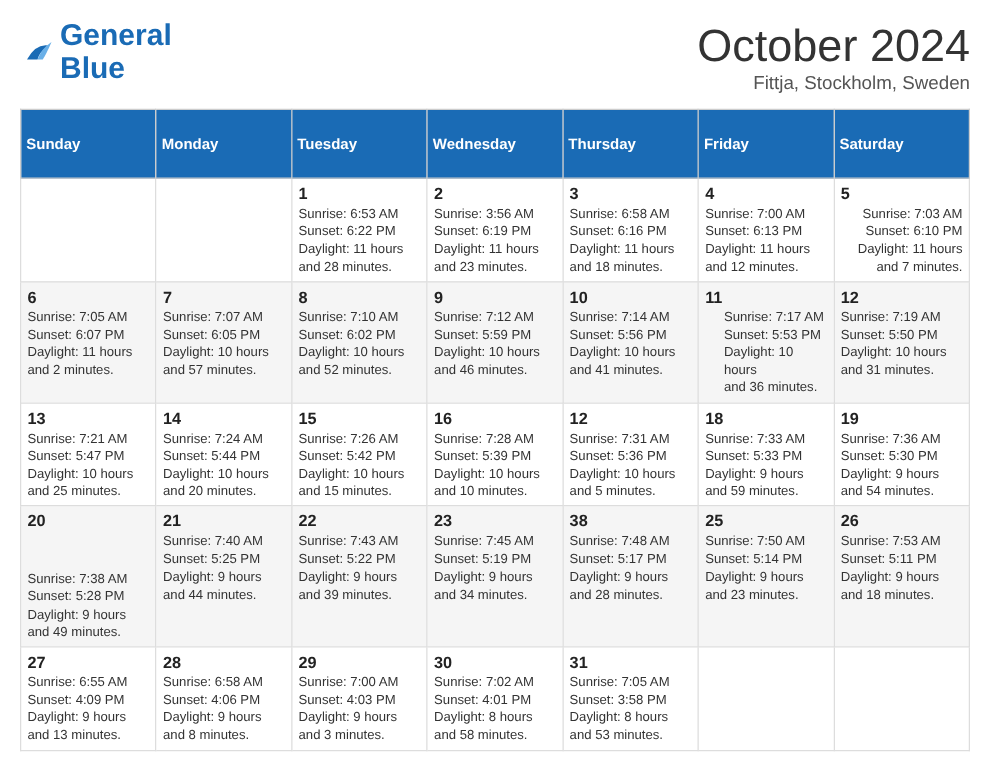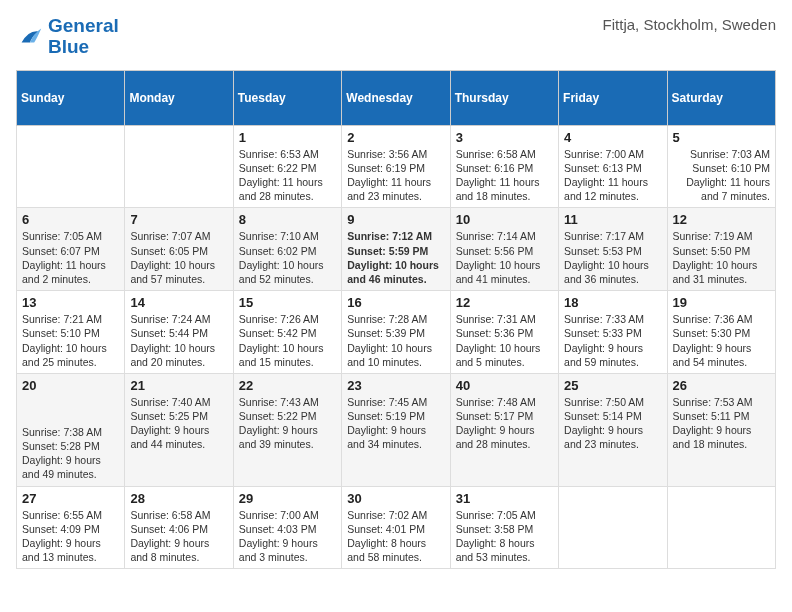--- a/index.html
+++ b/index.html
@@ -15,21 +15,21 @@
       justify-content: space-between;
       align-items: flex-start;
       margin-bottom: 12px;
     }
     .logo {
       display: flex;
       align-items: center;
       gap: 4px;
     }
     .logo-text {
-      font-size: 19px;
+      font-size: 24px;
       font-weight: bold;
       color: #333;
       line-height: 1.1;
     }
     .logo-text span {
       color: #1a6bb5;
     }
     .logo-bird {
       width: 28px;
       height: 28px;
@@ -96,20 +96,21 @@
     <svg class="logo-bird" viewBox="0 0 40 40">
       <path d="M8 28 Q18 10 32 12 Q22 20 20 28 Z" fill="#1a6bb5"></path>
       <path d="M20 28 Q24 16 36 8 Q30 22 26 28 Z" fill="#6ab0e8"></path>
     </svg>
     <div class="logo-text">
       <div><span>General</span></div>
       <div style="color:#1a6bb5"><span>Blue</span></div>
     </div>
   </div>
   <div class="title-block">
+    <div class="month-title">October 2024</div>
     <div class="location">Fittja, Stockholm, Sweden</div>
   </div>
 </div>
 
 <table>
   <thead>
     <tr>
     <th>Sunday</th>
         <th>Monday</th>
         <th>Tuesday</th>
@@ -176,52 +177,52 @@
         </td>
         <td>
           <span class="day-num">8</span>
           <div class="day-detail" style="white-space: pre-line;">Sunrise: 7:10 AM
 Sunset: 6:02 PM
 Daylight: 10 hours
 and 52 minutes.</div>
         </td>
         <td>
           <span class="day-num">9</span>
-          <div class="day-detail" style="white-space: pre-line; font-weight: bold;">Sunrise: 7:12 AM
+          <div class="day-detail" style="white-space: pre-line;">Sunrise: 7:12 AM
 Sunset: 5:59 PM
 Daylight: 10 hours
 and 46 minutes.</div>
         </td>
         <td>
           <span class="day-num">10</span>
           <div class="day-detail" style="white-space: pre-line;">Sunrise: 7:14 AM
 Sunset: 5:56 PM
 Daylight: 10 hours
 and 41 minutes.</div>
         </td>
         <td>
           <span class="day-num">11</span>
-          <div class="day-detail" style="white-space: pre-line;">Sunrise: 7:17 AM
+          <div class="day-detail" style="white-space: pre-line; margin-left: 15px;">Sunrise: 7:17 AM
 Sunset: 5:53 PM
 Daylight: 10 hours
 and 36 minutes.</div>
         </td>
         <td>
           <span class="day-num">12</span>
           <div class="day-detail" style="white-space: pre-line;">Sunrise: 7:19 AM
 Sunset: 5:50 PM
 Daylight: 10 hours
 and 31 minutes.</div>
         </td>
       </tr>
       <tr>
         <td>
           <span class="day-num">13</span>
           <div class="day-detail" style="white-space: pre-line;">Sunrise: 7:21 AM
-Sunset: 5:10 PM
+Sunset: 5:47 PM
 Daylight: 10 hours
 and 25 minutes.</div>
         </td>
         <td>
           <span class="day-num">14</span>
           <div class="day-detail" style="white-space: pre-line;">Sunrise: 7:24 AM
 Sunset: 5:44 PM
 Daylight: 10 hours
 and 20 minutes.</div>
         </td>
@@ -284,21 +285,21 @@
 and 39 minutes.</div>
         </td>
         <td>
           <span class="day-num">23</span>
           <div class="day-detail" style="white-space: pre-line;">Sunrise: 7:45 AM
 Sunset: 5:19 PM
 Daylight: 9 hours
 and 34 minutes.</div>
         </td>
         <td>
-          <span class="day-num">40</span>
+          <span class="day-num">38</span>
           <div class="day-detail" style="white-space: pre-line;">Sunrise: 7:48 AM
 Sunset: 5:17 PM
 Daylight: 9 hours
 and 28 minutes.</div>
         </td>
         <td>
           <span class="day-num">25</span>
           <div class="day-detail" style="white-space: pre-line;">Sunrise: 7:50 AM
 Sunset: 5:14 PM
 Daylight: 9 hours

